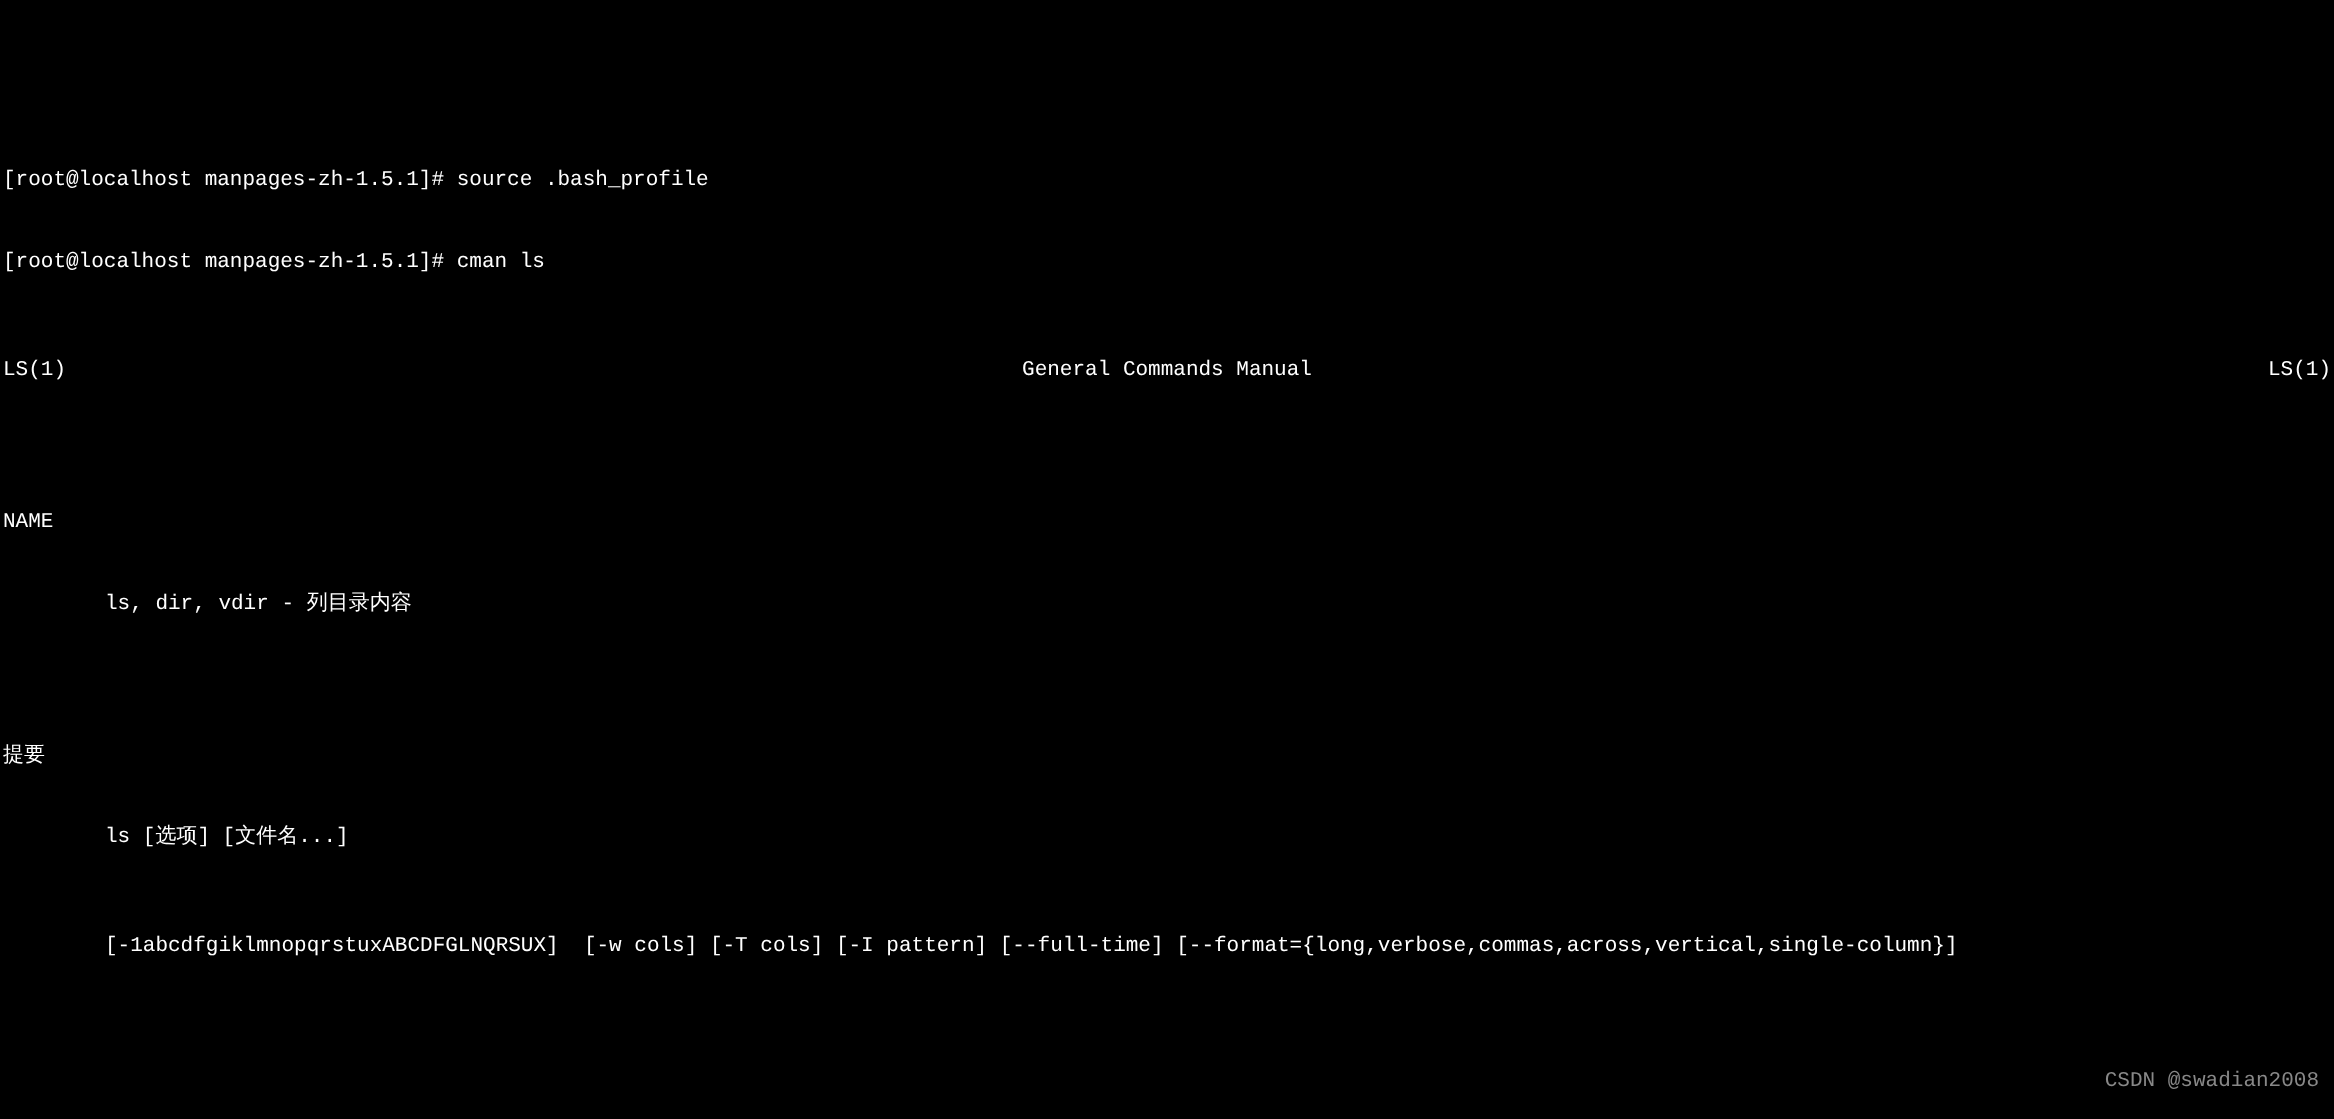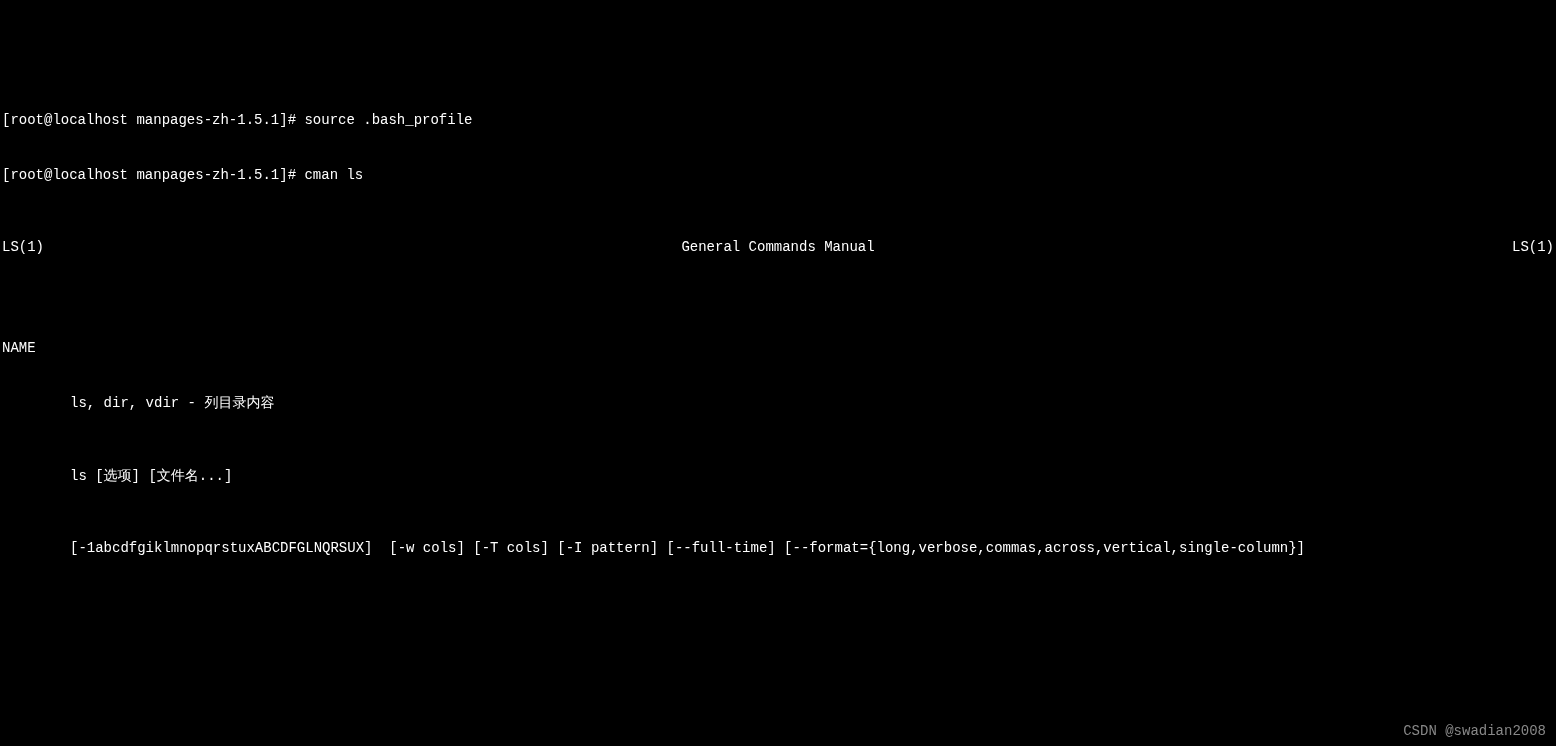--- a/index.html
+++ b/index.html
@@ -41,21 +41,21 @@
     }
     .indent-1 {
       padding-left: 68px;
     }
     .para {
       margin-top: 12px;
     }
     .watermark {
       position: fixed;
       right: 10px;
-      bottom: 6px;
+      bottom: 16px;
       color: #888888;
       font-size: 14px;
     }
   </style>
 </head>
 <body>
 
 
 
 <div class="terminal">
@@ -64,20 +64,21 @@
 
   <div class="header-row">
     <span>LS(1)</span>
     <span class="header-center">General Commands Manual</span>
     <span>LS(1)</span>
   </div>
 
   <span class="section-heading">NAME</span>
   <div class="indent-1">ls, dir, vdir - 列目录内容</div>
 
+  <span class="section-heading">提要</span>
   <div class="indent-1">ls [选项] [文件名...]</div>
 
   <div class="indent-1">[-1abcdfgiklmnopqrstuxABCDFGLNQRSUX]  [-w cols] [-T cols] [-I pattern] [--full-time] [--format={long,verbose,commas,across,vertical,single-column}]</div>
   
 
   
   
   
   
 

